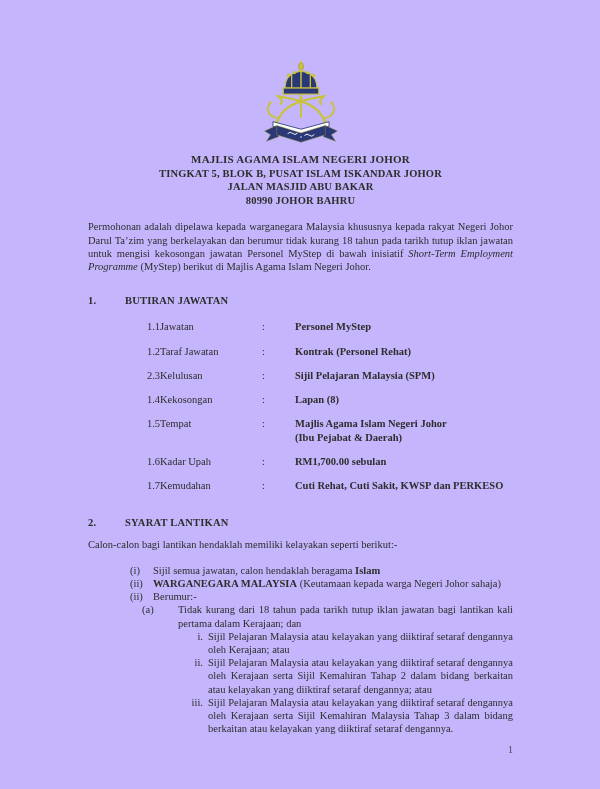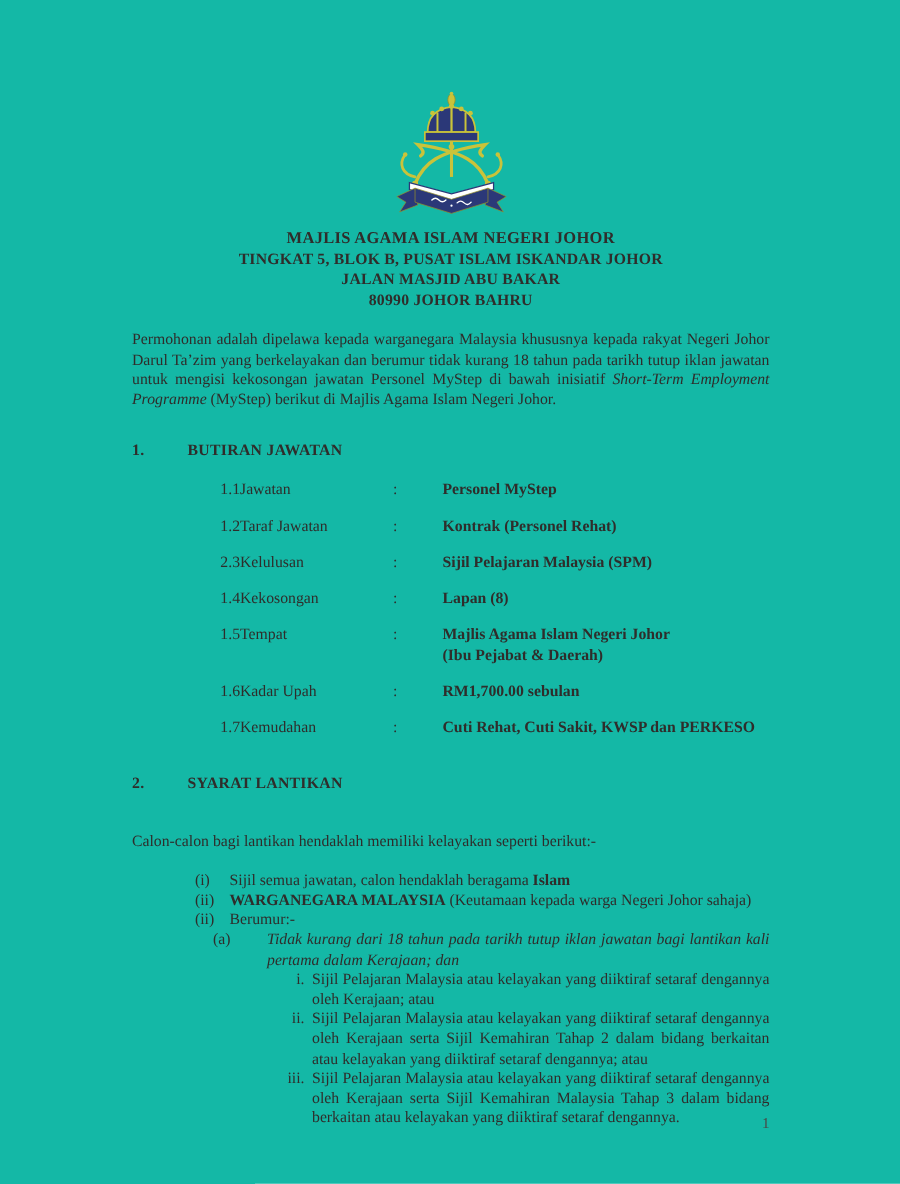--- a/index.html
+++ b/index.html
@@ -4,21 +4,21 @@
 <style>
   :root { --gold:#c9c33a; --gold-dark:#96912a; --navy:#2b3878; --ink:#2f2d2b; }
   * { box-sizing:border-box; }
   html,body { margin:0; padding:0; }
   body {
     width:600px; height:789px; background:#ffffff;
     font-family:"Liberation Serif","DejaVu Serif",serif;
     color:var(--ink); font-size:10.5px; line-height:1.26;
     -webkit-font-smoothing:antialiased;
   }
-  .page { position:relative; width:600px; height:789px; background:#14b8a6; overflow:hidden; }
+  .page { position:relative; width:600px; height:789px; background:#c4b5fd; overflow:hidden; }
   .content { position:absolute; left:88px; top:0; width:425px; }
 
   .crest-wrap { padding-top:60px; text-align:center; height:146px; }
 
   .org-name { margin-top:7px; text-align:center; font-weight:bold; font-size:11px; letter-spacing:.2px; }
   .address  { text-align:center; font-weight:bold; font-size:10.5px; line-height:13.5px; letter-spacing:.15px; }
 
   p { margin:0; }
   .intro { margin-top:13px; text-align:justify; }
   .it { font-style:italic; }
@@ -28,31 +28,31 @@
   .sec-heading.s2 { margin-top:24px; }
   .sec-num { width:37px; flex:none; }
 
   .rows { margin-top:13px; }
   .row { display:flex; margin-left:37px; margin-bottom:11px; }
   .c-num   { width:35px;  flex:none;text-align:right; }
   .c-label { width:102px; flex:none; }
   .c-colon { width:33px;  flex:none; }
   .c-value { flex:1; font-weight:bold; }
 
-  .lead { margin-top:26px; }
+  .lead { margin-top:9px; }
 
   .list { margin-top:12px; }
   .li { display:flex; margin-left:42px; }
   .li-marker { width:23px; flex:none; }
   .li-text { flex:1; }
   .li-text b { font-weight:bold; }
 
   .li-a { display:flex; margin-left:54px; }
   .a-marker { width:36px; flex:none; }
-  .a-text { flex:1; text-align:justify;font-style:italic; }
+  .a-text { flex:1; text-align:justify; }
 
   .li-roman { display:flex; margin-left:82px; }
   .r-marker { width:33px; flex:none; text-align:right; margin-right:5px; }
   .r-text { flex:1; text-align:justify; }
 
   .page-num { position:absolute; left:508px; top:744px; font-size:10px; color:#4a4846; }
 </style>
 </head>
 <body>
 

